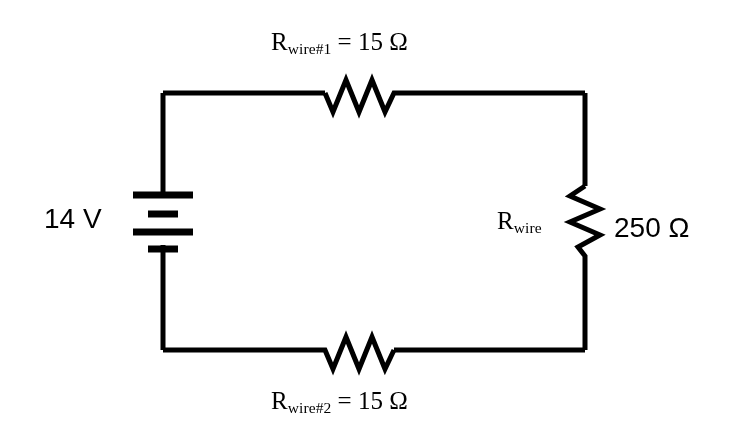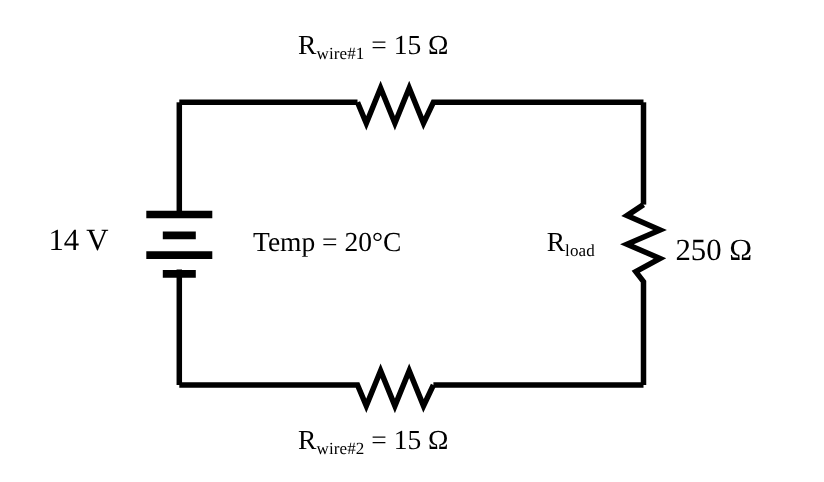--- a/index.html
+++ b/index.html
@@ -26,21 +26,21 @@
     position: absolute;
     color: #000000;
     white-space: nowrap;
     line-height: 1;
   }
   .serif-label {
     font-family: "Liberation Serif", "DejaVu Serif", serif;
     font-size: 25px;
   }
   .sans-label {
-    font-family: Liberation Serif, serif;
+    font-family: Liberation Sans, sans-serif;
     font-size: 28px;
   }
   .sub {
     font-size: 0.62em;
     vertical-align: -0.28em;
     letter-spacing: 0.1px;
   }
   #label-rwire1 { left: 271px; top: 29px; }
   #label-rwire2 { left: 271px; top: 376px; margin-top: 12px; }
   #label-temp   { left: 230px; top: 208px; }
@@ -88,23 +88,22 @@
   </svg>
 
   <div class="label serif-label" id="label-rwire1">
     <span>R</span><span class="sub">wire#1</span><span> = 15 Ω</span>
   </div>
 
   <div class="label serif-label" id="label-rwire2">
     <span>R</span><span class="sub">wire#2</span><span> = 15 Ω</span>
   </div>
 
-  <div class="label serif-label" id="label-temp">Temp = 20°C</div>
 
   <div class="label sans-label" id="label-source">14 V</div>
 
   <div class="label serif-label" id="label-rload">
-    <span>R</span><span class="sub">load</span>
+    <span>R</span><span class="sub">wire</span>
   </div>
 
   <div class="label sans-label" id="label-rload-value">250 Ω</div>
 
 </div>
 
 </body></html>

